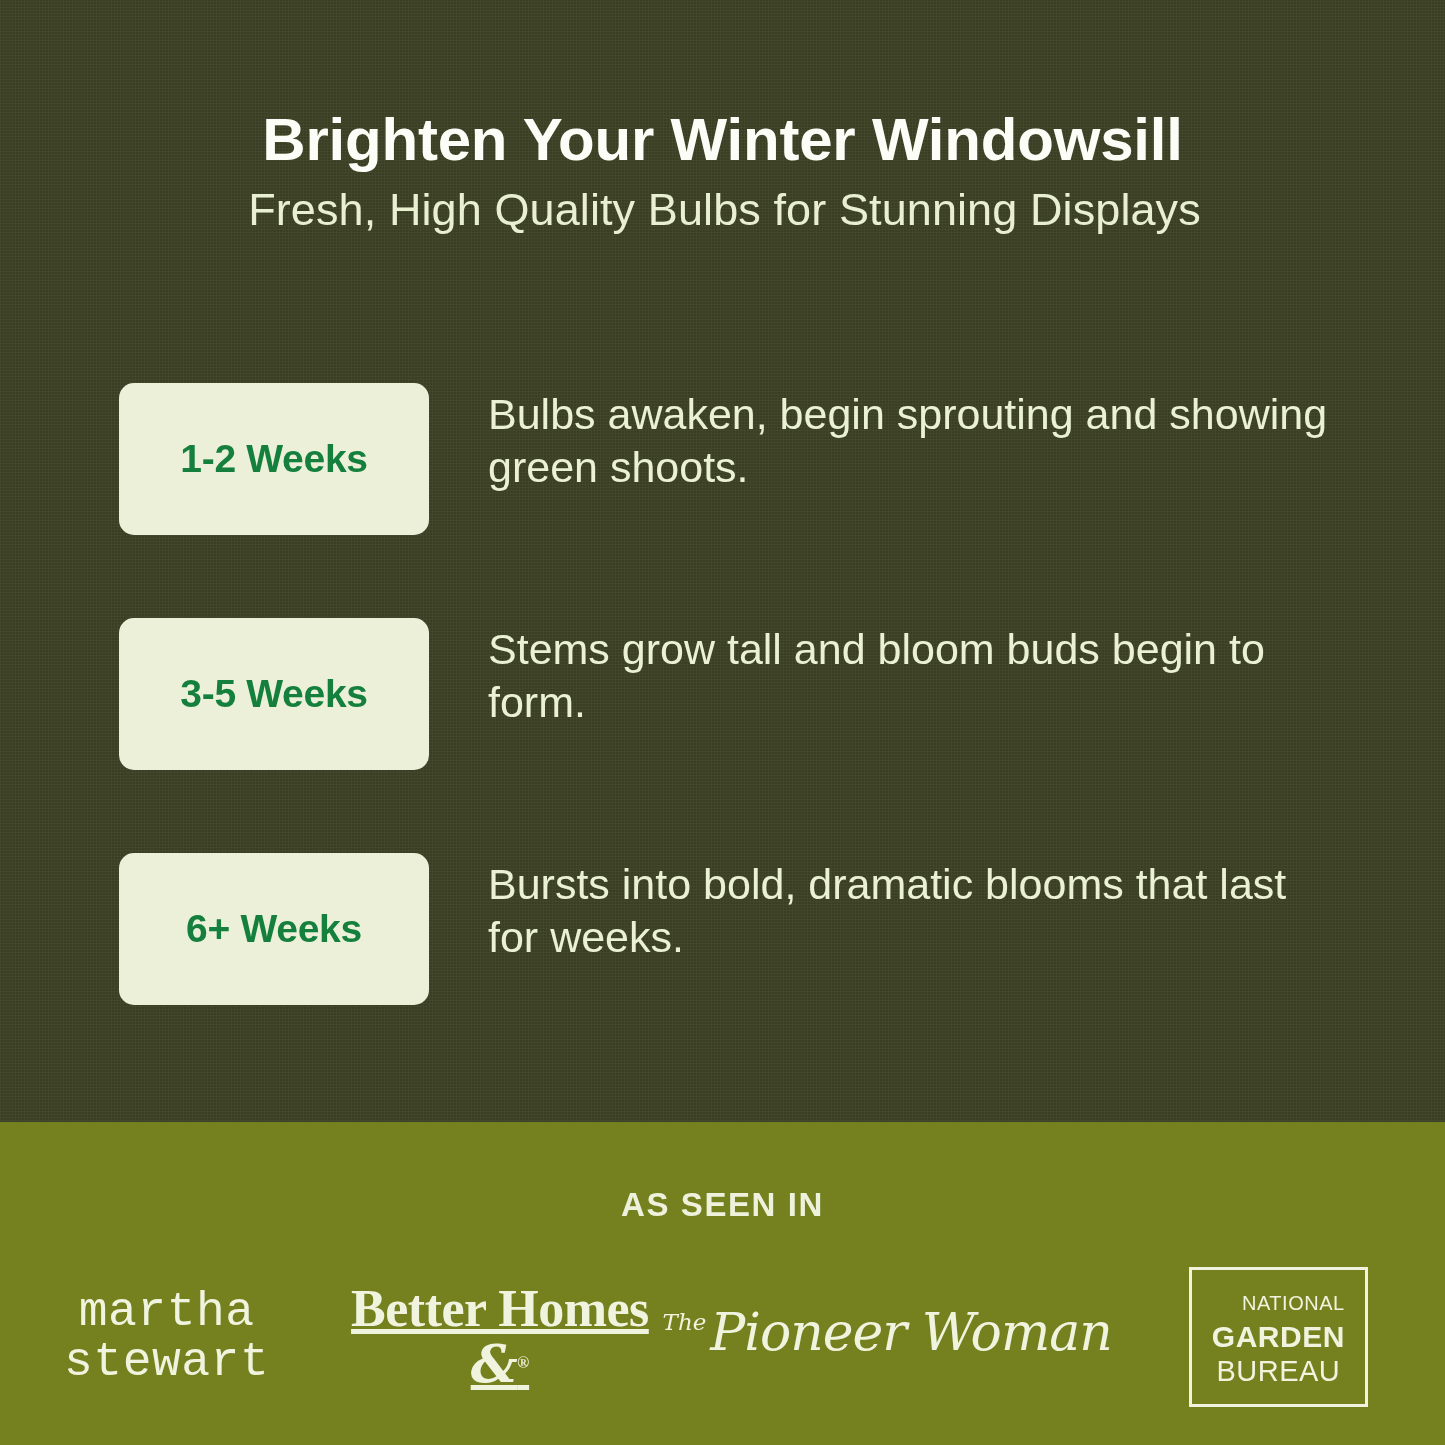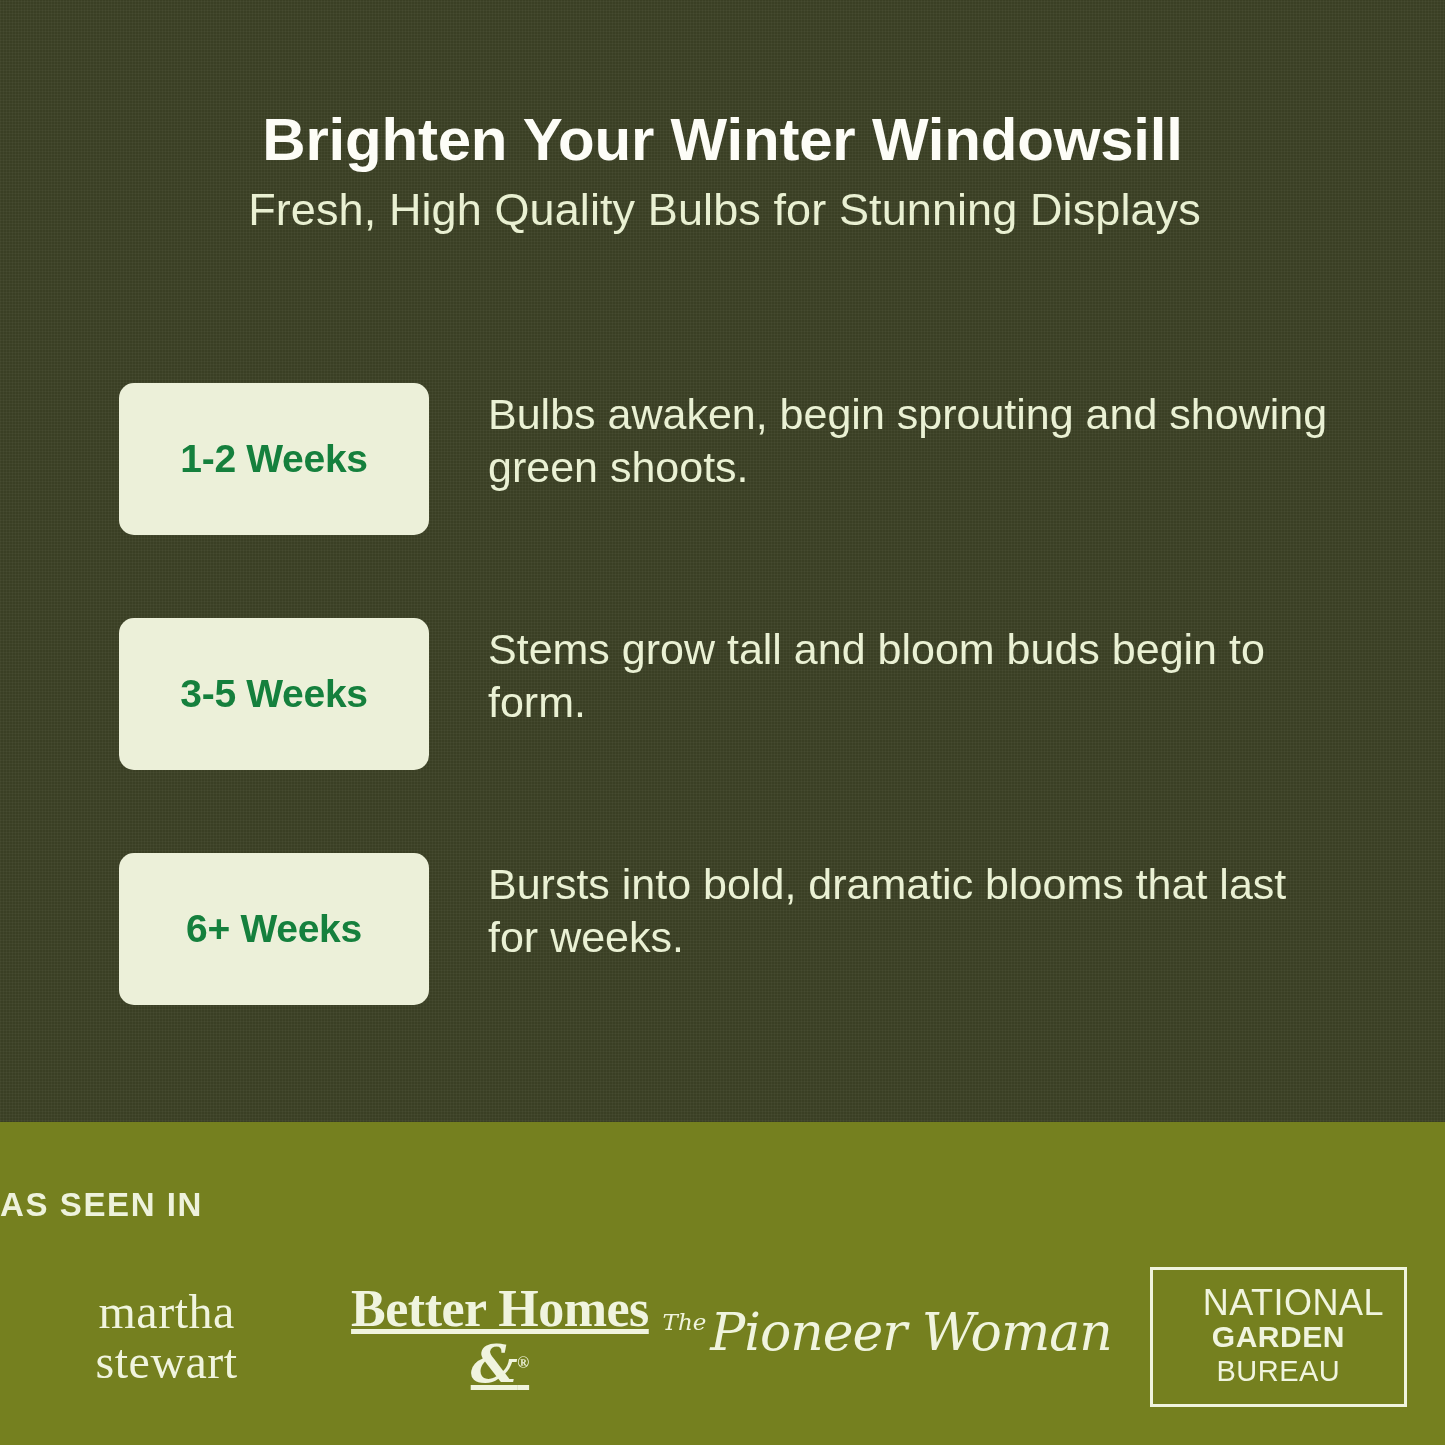--- a/index.html
+++ b/index.html
@@ -128,21 +128,21 @@
     width: 1445px;
     height: 323px;
     background-color: #75801f;
     z-index: 4;
   }
   .band-title {
     position: absolute;
     left: 0;
     top: 64px;
     width: 1445px;
-    text-align: left;
+    text-align: center;
     font-size: 33px;
     font-weight: 700;
     letter-spacing: 1.6px;
     color: #eef2dc;
     font-family: "Liberation Sans", sans-serif;
   }
 
   .logos {
     position: absolute;
     left: 0;
@@ -156,21 +156,21 @@
     flex: 1 1 0;
     display: flex;
     align-items: center;
     justify-content: center;
     height: 150px;
     color: #f0f4de;
   }
 
   
   .logo-martha {
-    font-family: Liberation Serif, serif;
+    font-family: Liberation Mono, monospace;
     font-size: 48px;
     line-height: 50px;
     text-align: center;
     letter-spacing: 0.5px;
     color: #f0f4de;
   }
   .logo-martha span { display: block; }
 
   
   .logo-bhg {
@@ -219,21 +219,21 @@
   
   .logo-ngb {
     border: 3px solid #f0f4de;
     padding: 16px 20px;
     text-align: center;
     font-family: "Liberation Sans", sans-serif;
     color: #f0f4de;
     line-height: 34px;
     letter-spacing: 0.5px;
   }
-  .logo-ngb .l1 { display: block; font-size: 36px; font-weight: 400; margin-left: 30px; }
+  .logo-ngb .l1 { display: block; font-size: 20px; font-weight: 400; margin-left: 30px; }
   .logo-ngb .l2 { display: block; font-size: 30px; font-weight: 700; }
   .logo-ngb .l3 { display: block; font-size: 29px; font-weight: 400; }
 </style>
 </head>
 <body>
 
 <div id="page">
 
   <div class="dark-panel"></div>
   <div class="texture"></div>

